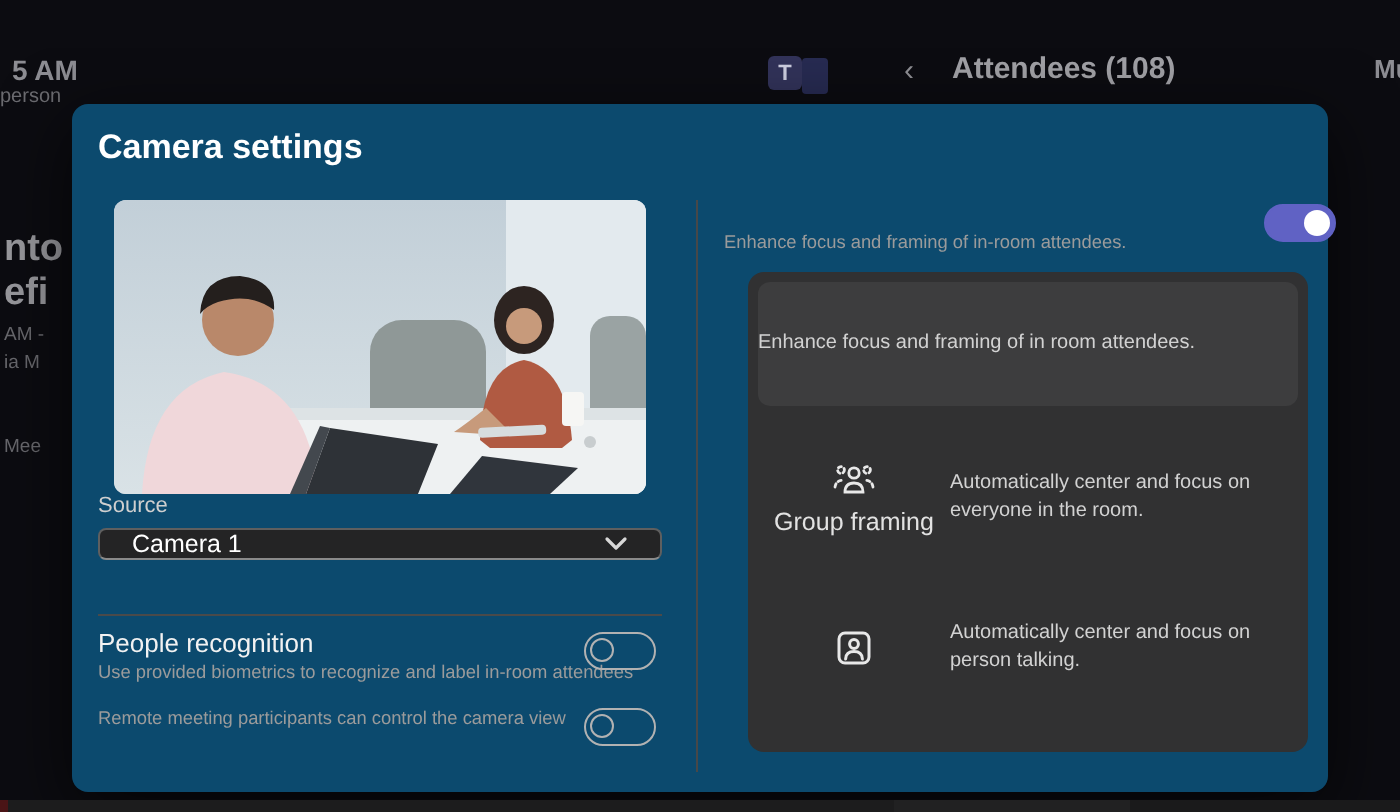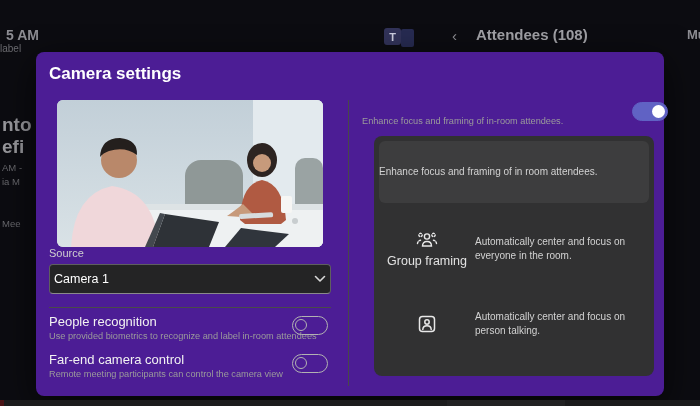--- a/index.html
+++ b/index.html
@@ -16,31 +16,31 @@
   .teams-icon2 { position:absolute; left:401px; top:5px; width:13px; height:18px; background:#272b52; border-radius:2px; }
   .back-chevron { position:absolute; left:452px; top:3px; font-size:15px; color:#909095; }
   .attendees { position:absolute; left:476px; top:2px; font-size:15px; font-weight:700; color:#a2a2a7; }
   .mute-partial { position:absolute; left:687px; top:3px; font-size:13px; font-weight:700; color:#8d8d93; white-space:nowrap; }
 
   
   .frag { position:absolute; color:#98989d; font-weight:700; font-size:19px; }
   .frag.small { font-weight:400; font-size:9.5px; color:#68686d; }
 
   
-  .dialog { position:absolute; left:36px; top:28px; width:628px; height:344px; background:#4c1d95;
+  .dialog { position:absolute; left:36px; top:28px; width:628px; height:344px; background:#0c4a6e;
     border-radius:8px; box-shadow:0 10px 36px rgba(0,0,0,.65); }
   .dialog-title { position:absolute; left:13px; top:12px; font-size:17px; font-weight:700; color:#ffffff; }
 
   .preview { position:absolute; left:21px; top:48px; width:266px; height:147px; border-radius:6px; overflow:hidden; background:#c7d3da; }
   .preview svg { display:block; }
 
   .src-label { position:absolute; left:13px; top:195px; font-size:11px; color:#cfcfcf; }
-  .dropdown { position:absolute; left:13px; top:212px; width:282px; height:30px; background:#242425;
+  .dropdown { position:absolute; left:13px; top:212px; width:282px; height:16px; background:#242425;
     border:1px solid #5f5f5f; border-bottom-color:#8a8a8a; border-radius:4px; display:flex; align-items:center;
-    justify-content:space-between; padding:0 4px; }
+    justify-content:space-between; padding:0 16px; }
   .dropdown .value { font-size:12.5px; color:#ffffff; }
 
   .h-divider { position:absolute; left:13px; top:255px; width:282px; height:1px; background:#4a4a4a; }
 
   .toggle-row { position:absolute; left:13px; width:295px; }
   .toggle-row .t-label { font-size:13px; color:#f2f2f2; }
   .toggle-row .t-desc { font-size:9.2px; color:#9b9b9b; margin-top:2px; }
 
   .switch { position:absolute; width:36px; height:19px; border:1.4px solid #b2b2b2; border-radius:10px; }
   .switch .knob { position:absolute; left:2px; top:1.6px; width:12px; height:12px; border:1.4px solid #b2b2b2; border-radius:50%; }
@@ -75,21 +75,21 @@
 
   .chev-svg, .opt-icon svg { display:block; }
 </style>
 </head>
 <body>
 
 <div class="stage">
 
   <div class="topbar">
     <div class="time-partial">5 AM</div>
-    <div class="conf-partial">label</div>
+    <div class="conf-partial">person</div>
     <div class="teams-icon2"></div>
     <div class="teams-icon">T</div>
     <div class="back-chevron">‹</div>
     <div class="attendees">Attendees (108)</div>
     <div class="mute-partial">Mut</div>
   </div>
 
   <div class="frag" style="left:2px; top:90px;">nto</div>
   <div class="frag" style="left:2px; top:112px;">efi</div>
   <div class="frag small" style="left:2px; top:138px;">AM -</div>
@@ -148,21 +148,20 @@
 
     <div class="toggle-row" style="top:262px;">
       <div class="t-label">People recognition</div>
       <div class="t-desc">Use provided biometrics to recognize and label in-room attendees</div>
     </div>
     <div class="switch" style="left:256px; top:264px;">
       <div class="knob"></div>
     </div>
 
     <div class="toggle-row" style="top:300px;">
-      <div class="t-label">Far-end camera control</div>
       <div class="t-desc">Remote meeting participants can control the camera view</div>
     </div>
     <div class="switch" style="left:256px; top:302px;">
       <div class="knob"></div>
     </div>
 
     <div class="v-divider"></div>
 
     <div class="ef-desc">Enhance focus and framing of in-room attendees.</div>
     <div class="switch on ef-switch">

